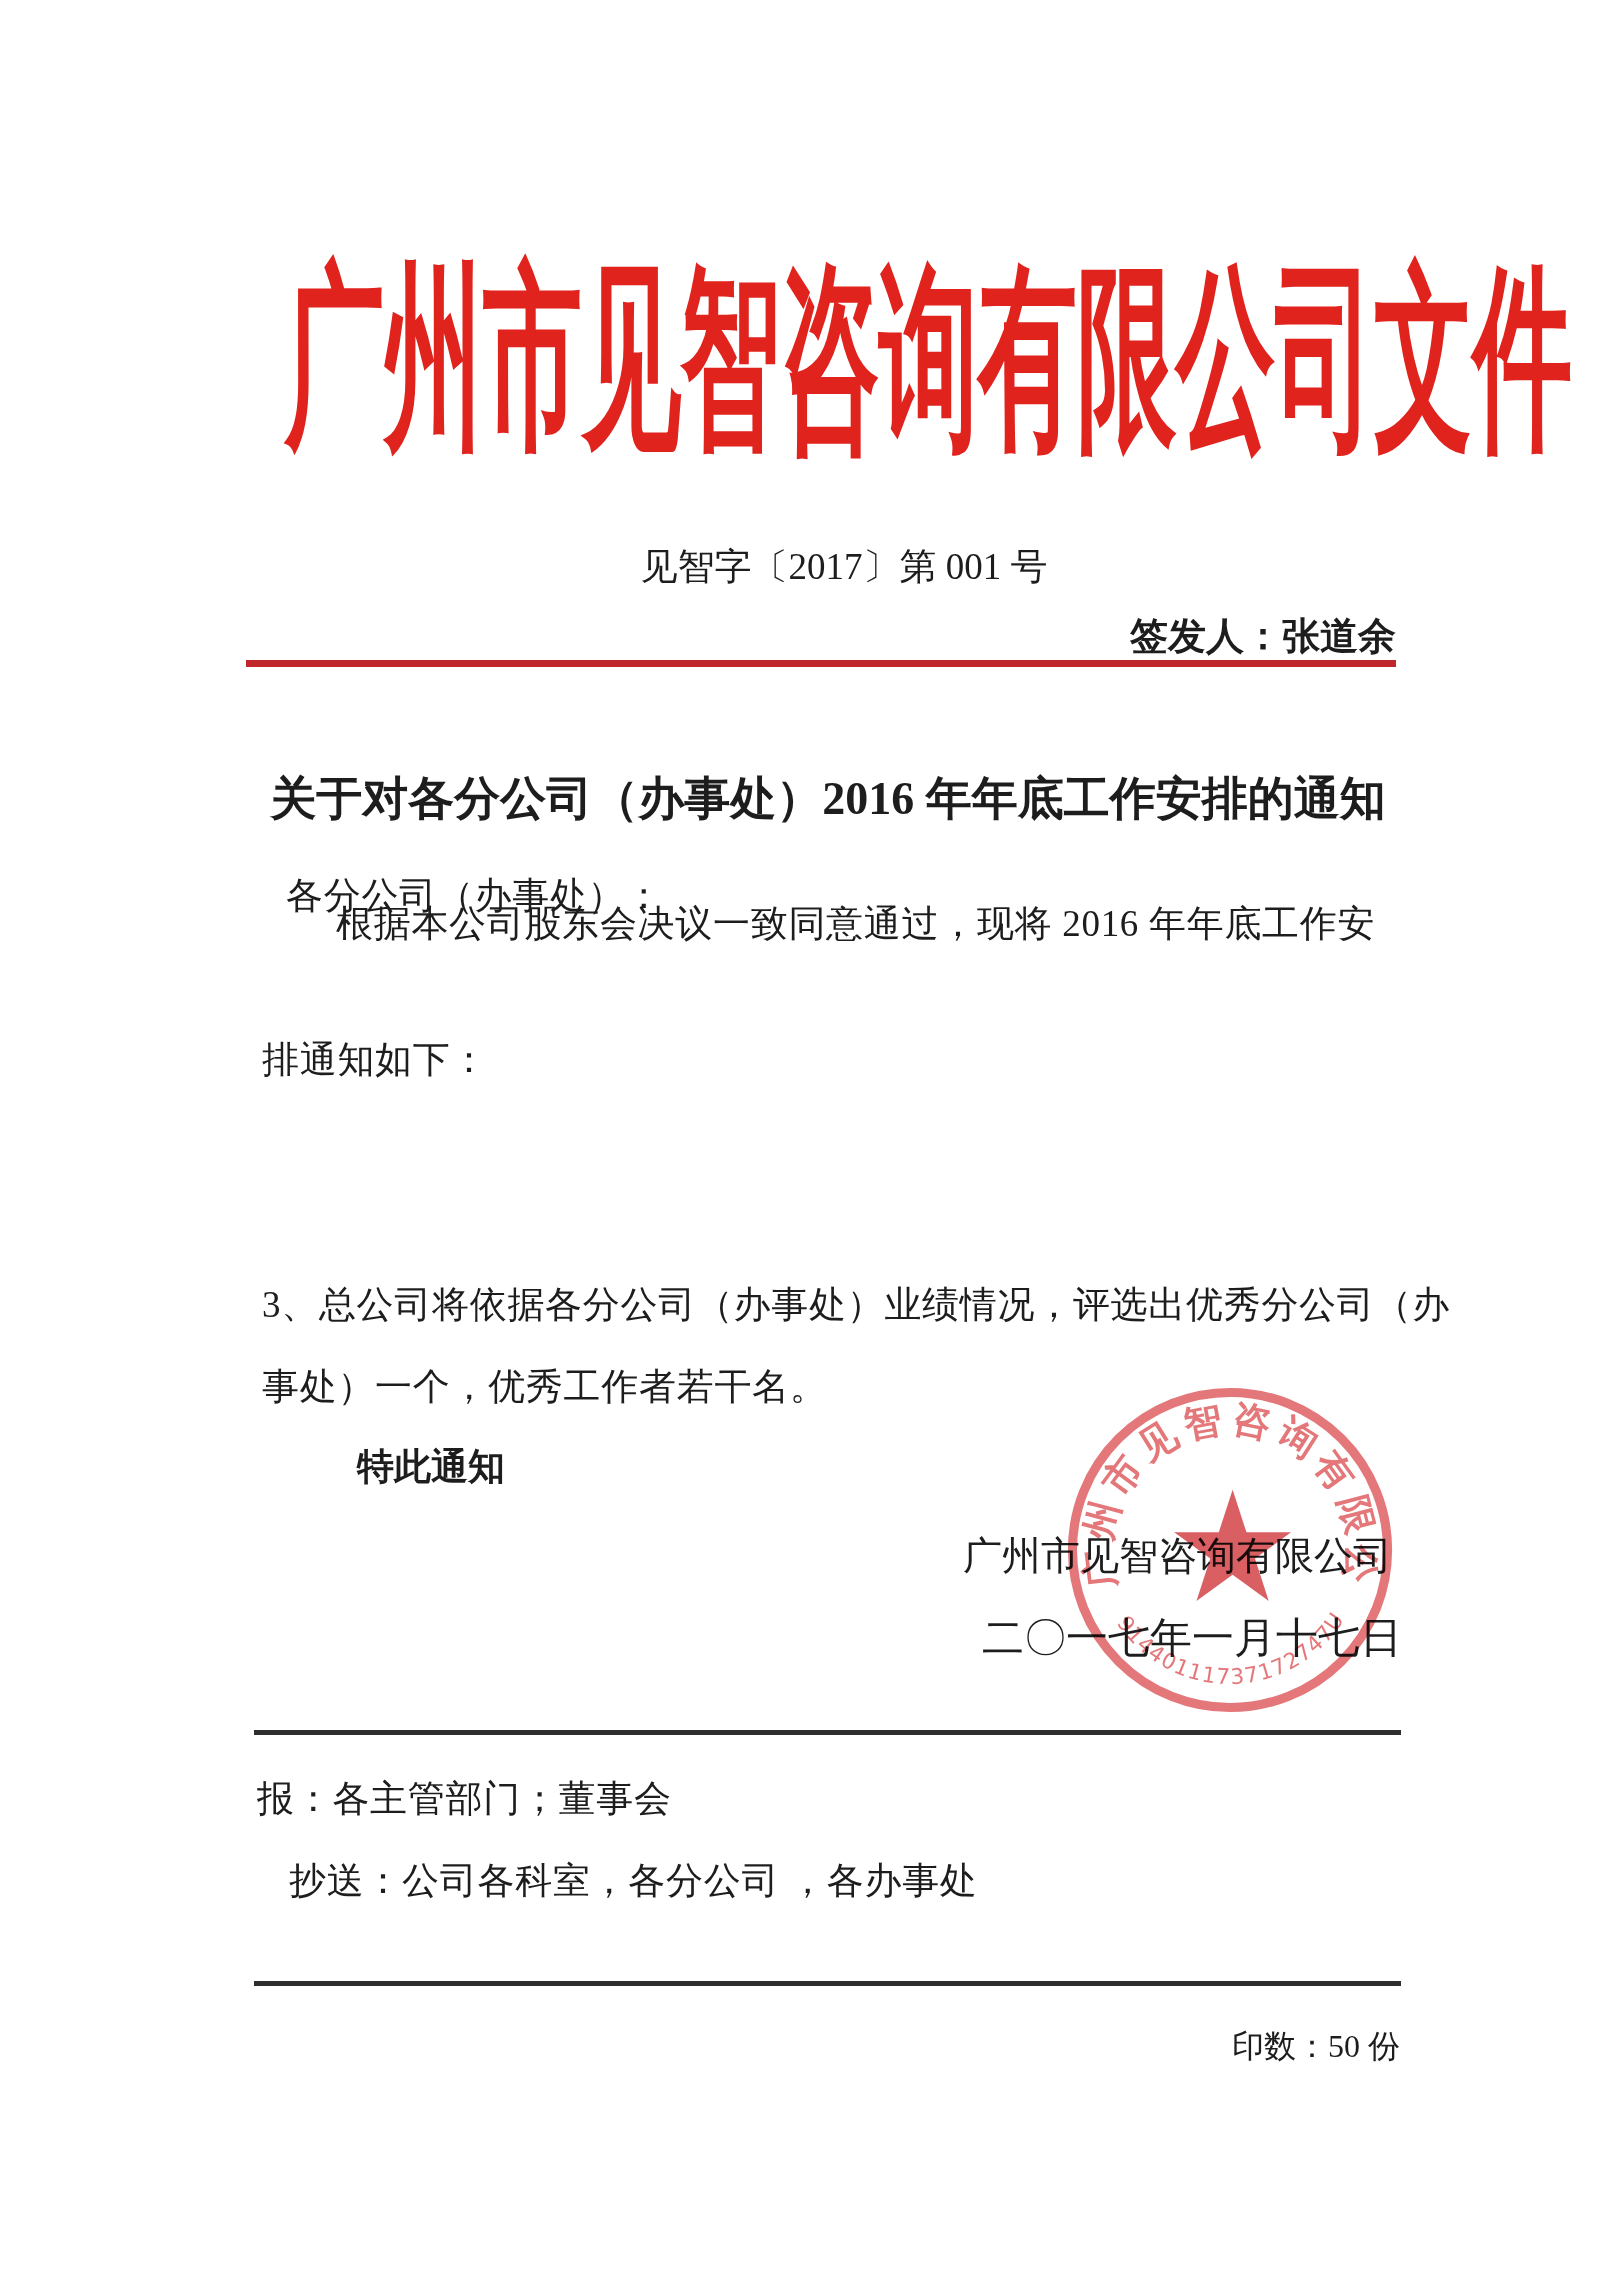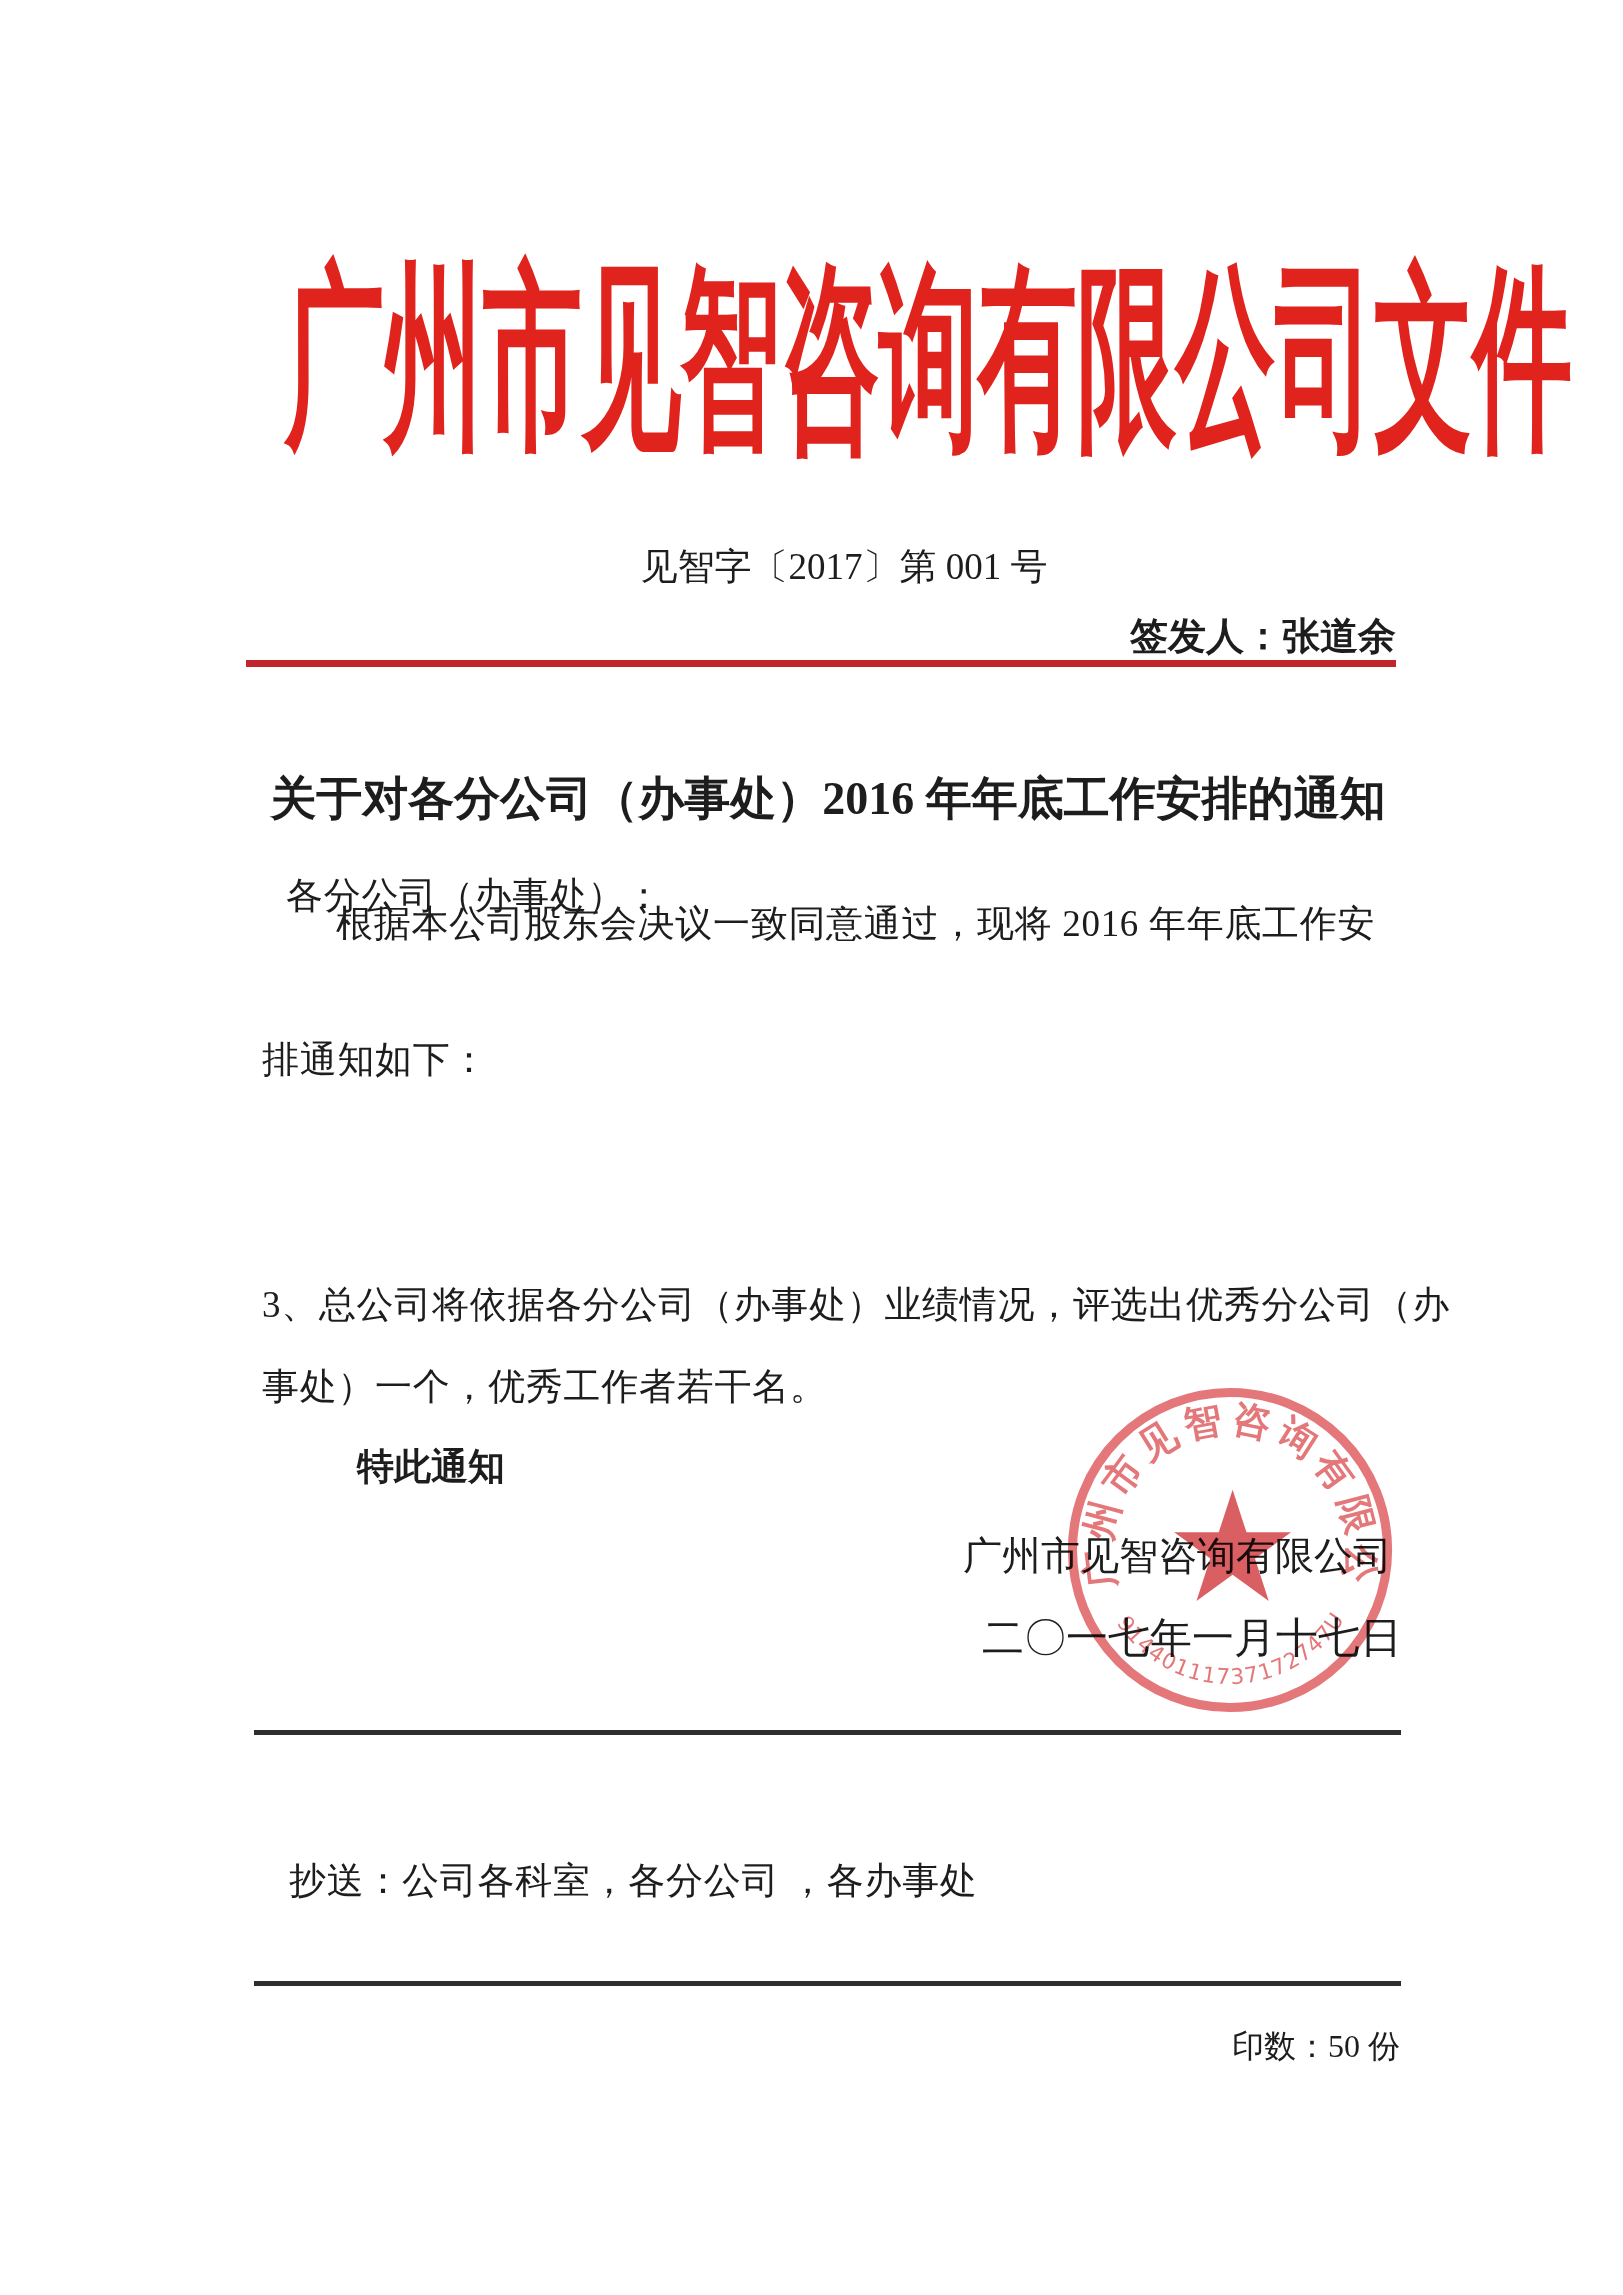--- a/index.html
+++ b/index.html
@@ -221,18 +221,19 @@
     <polygon fill="#d5494d" points="261,165 282.2,229.9 350.4,230 295.2,270.1 316.3,335 261,295 205.7,335 226.8,270.1 171.6,230 239.8,229.9"></polygon>
     <text class="arc-text">
       <textPath href="#sealTopArc" startOffset="8">广州市见智咨询有限公司</textPath>
     </text>
     <text class="arc-code">
       <textPath href="#sealBottomArc" startOffset="4">91440111737172747U</textPath>
     </text>
   </svg>
 
   <div class="hr hr1"></div>
+  <div class="footer-line footer-report">报：各主管部门；董事会</div>
   <div class="footer-line footer-cc">抄送：公司各科室，各分公司 ，各办事处</div>
   <div class="hr hr2"></div>
   <div class="copies">印数：50 份</div>
 
 </div>
 
 
 </body></html>

